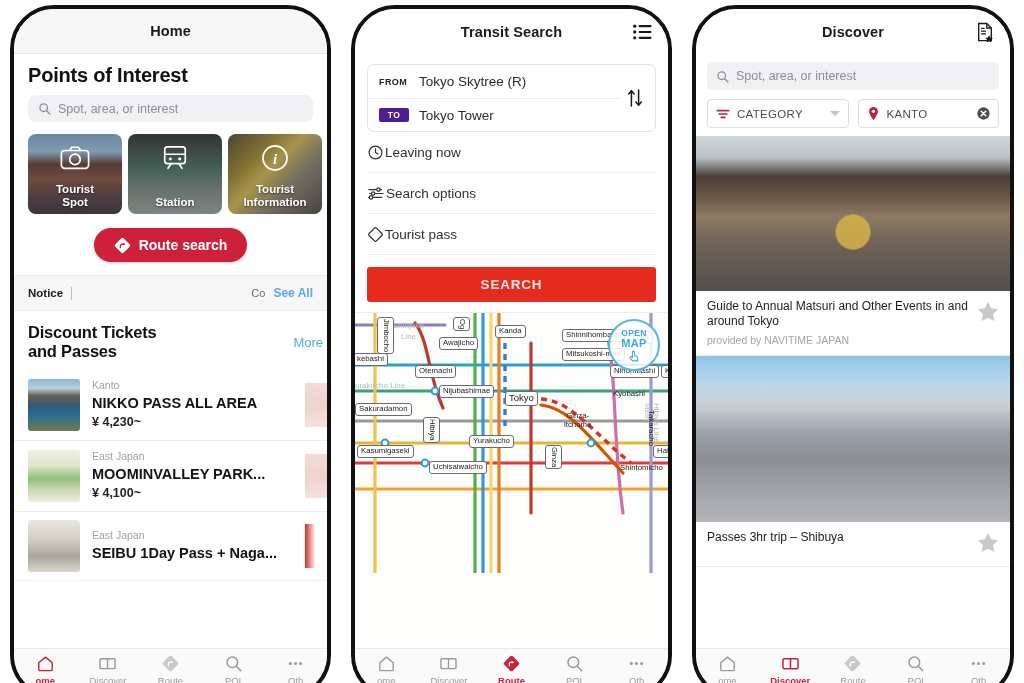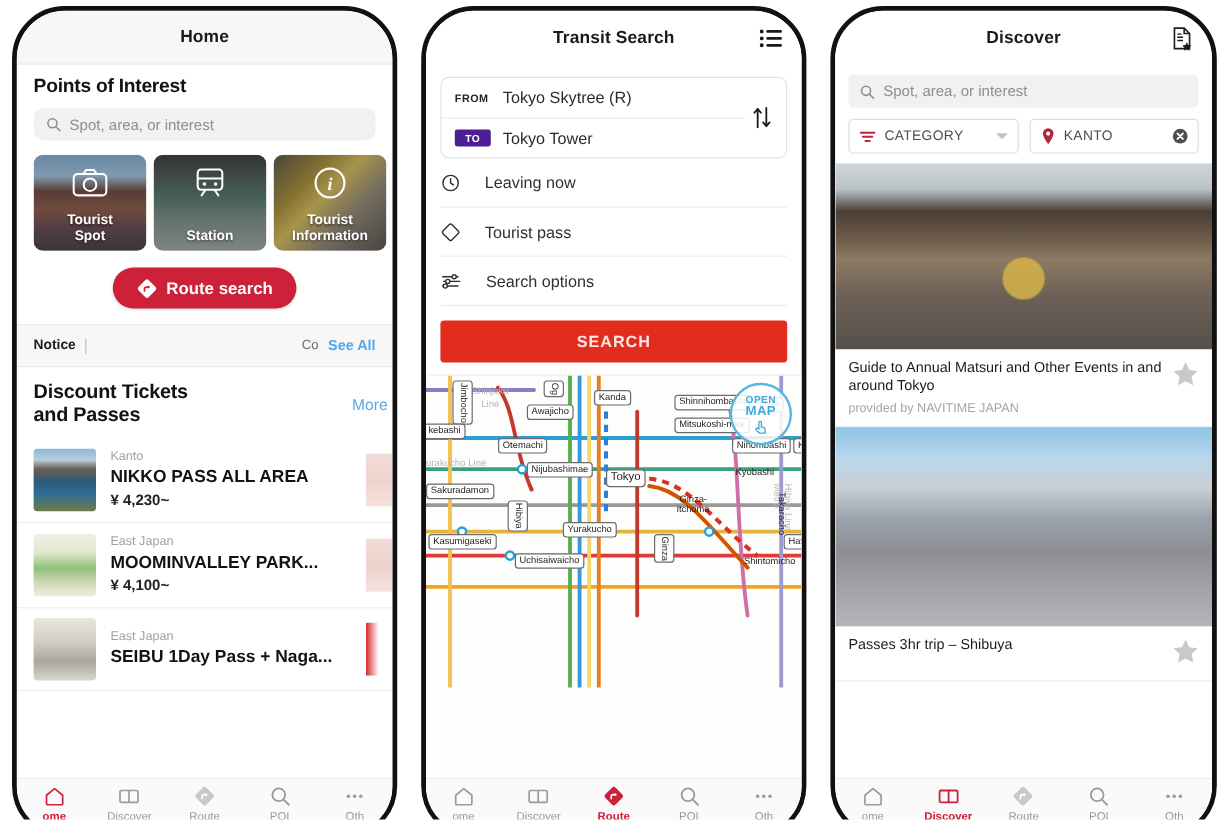--- a/index.html
+++ b/index.html
@@ -64,21 +64,21 @@
     right: 16px; top: 50%;
     transform: translateY(-50%);
     display: flex; align-items: center;
     cursor: pointer;
   }
 
   
   .body { flex: 1 1 auto; overflow: hidden; position: relative; background:#fff; }
 
   .sec-title {
-    font-size: 16px; font-weight: bold; color: #111;
+    font-size: 20px; font-weight: bold; color: #111;
     padding: 10px 14px 6px 14px;
     letter-spacing: -.2px;
   }
 
   .searchbox {
     margin: 2px 14px 0 14px;
     height: 27px;
     background: #f1f1f3;
     border-radius: 8px;
     display: flex; align-items: center;
@@ -230,21 +230,21 @@
     padding: 2px 0;
     width: 30px; text-align: center;
     letter-spacing: .4px;
   }
   .od-val { font-size: 13.5px; color: #2b2b2b; white-space: nowrap; overflow: hidden; text-overflow: ellipsis; }
   .swap { width: 28px; display: flex; justify-content: center; cursor: pointer; }
 
   .opt-row {
     margin: 0 12px;
     height: 41px;
-    display: flex; align-items: center; gap: 20px;
+    display: flex; align-items: center; gap: 1px;
     border-bottom: 1px solid #ededf0;
     cursor: pointer;
   }
   .opt-row .olab { font-size: 13.5px; color: #30302f; }
 
   .search-btn-wrap { padding: 12px 12px 10px 12px; }
   .search-btn {
     width: 100%; height: 35px;
     background: #e32b1e;
     color: #f7e8e6;
@@ -541,36 +541,36 @@
 
           <div class="opt-row">
             <svg width="17" height="17" viewBox="0 0 24 24" fill="none" stroke="#303030" stroke-width="1.7">
               <circle cx="12" cy="12" r="9"></circle>
                 <path d="M12 7 V12 L15.4 14.2" stroke-linecap="round"></path>
             </svg>
             <span class="olab">Leaving now</span>
           </div>
 
           <div class="opt-row">
-            <svg width="17" height="17" viewBox="0 0 24 24" fill="none" stroke="#303030" stroke-width="1.7">
-              <rect x="4.6" y="4.6" width="14.8" height="14.8" rx="2" transform="rotate(45 12 12)"></rect>
-            </svg>
-            <span class="olab">Tourist pass</span>
-          </div>
-
-          <div class="opt-row">
             <svg width="18" height="17" viewBox="0 0 24 24" fill="none" stroke="#303030" stroke-width="1.7">
               <line x1="2" y1="6.5" x2="20" y2="6.5" stroke-linecap="round"></line>
               <circle cx="15.5" cy="6.5" r="2.4" fill="#fff"></circle>
               <line x1="3" y1="12" x2="22" y2="12" stroke-linecap="round"></line>
               <circle cx="8" cy="12" r="2.4" fill="#fff"></circle>
               <line x1="2" y1="17.5" x2="20" y2="17.5" stroke-linecap="round"></line>
               <circle cx="5" cy="17.5" r="2.4" fill="#fff"></circle>
             </svg>
             <span class="olab">Search options</span>
+          </div>
+
+          <div class="opt-row">
+            <svg width="17" height="17" viewBox="0 0 24 24" fill="none" stroke="#303030" stroke-width="1.7">
+              <rect x="4.6" y="4.6" width="14.8" height="14.8" rx="2" transform="rotate(45 12 12)"></rect>
+            </svg>
+            <span class="olab">Tourist pass</span>
           </div>
 
           <div class="search-btn-wrap">
             <button class="search-btn">SEARCH</button>
           </div>
         </div>
 
         <div class="map-area">
 
           <svg width="321" height="260" viewBox="0 0 321 260" style="position:absolute;left:0;top:0">

